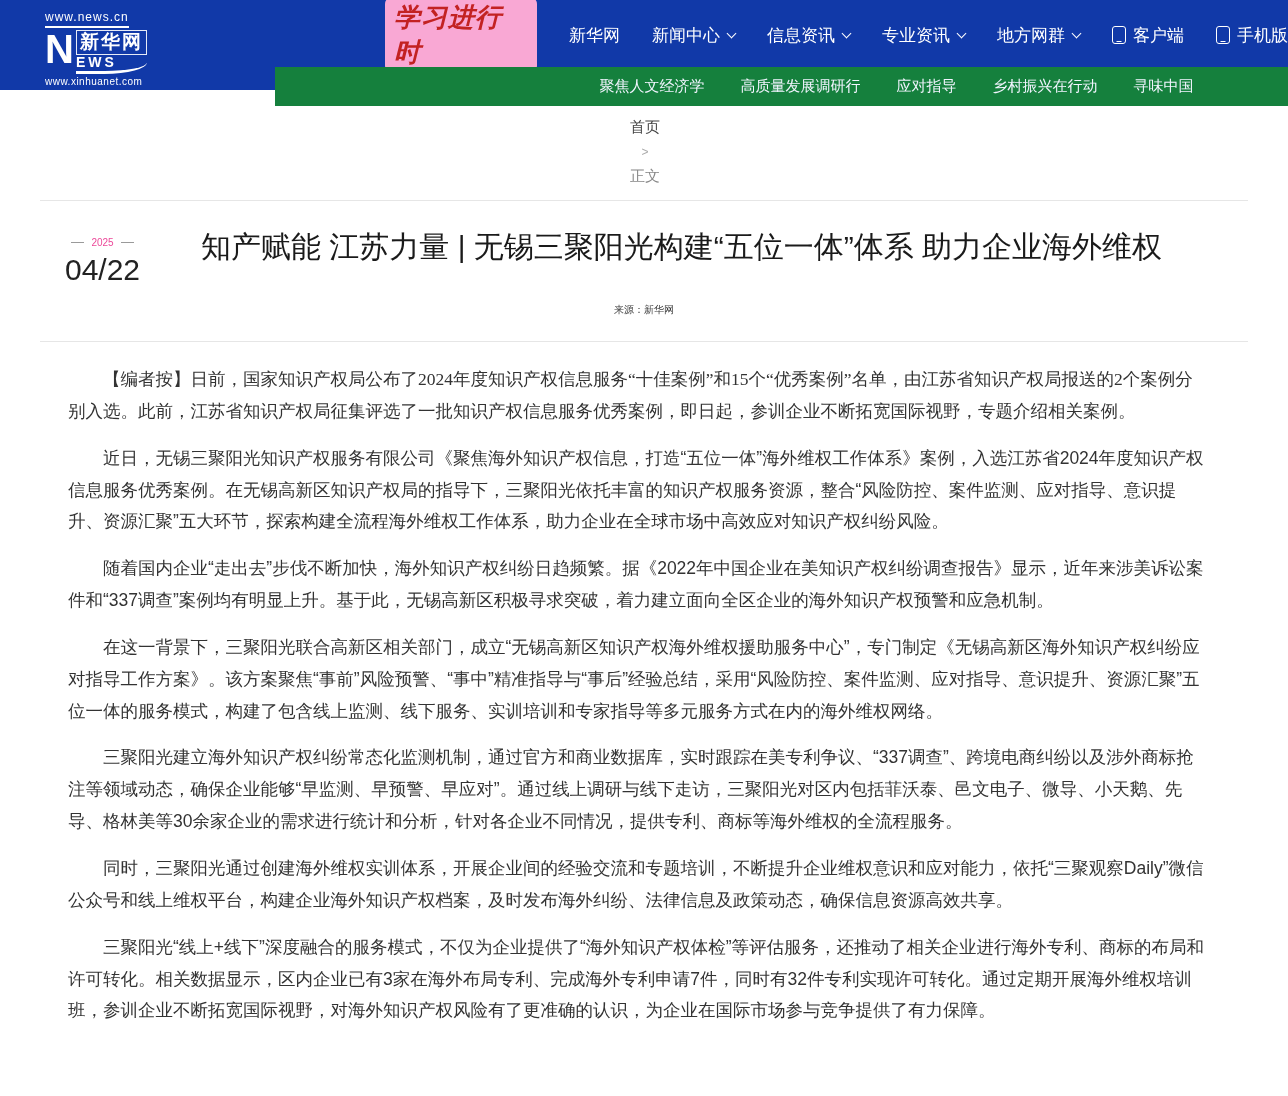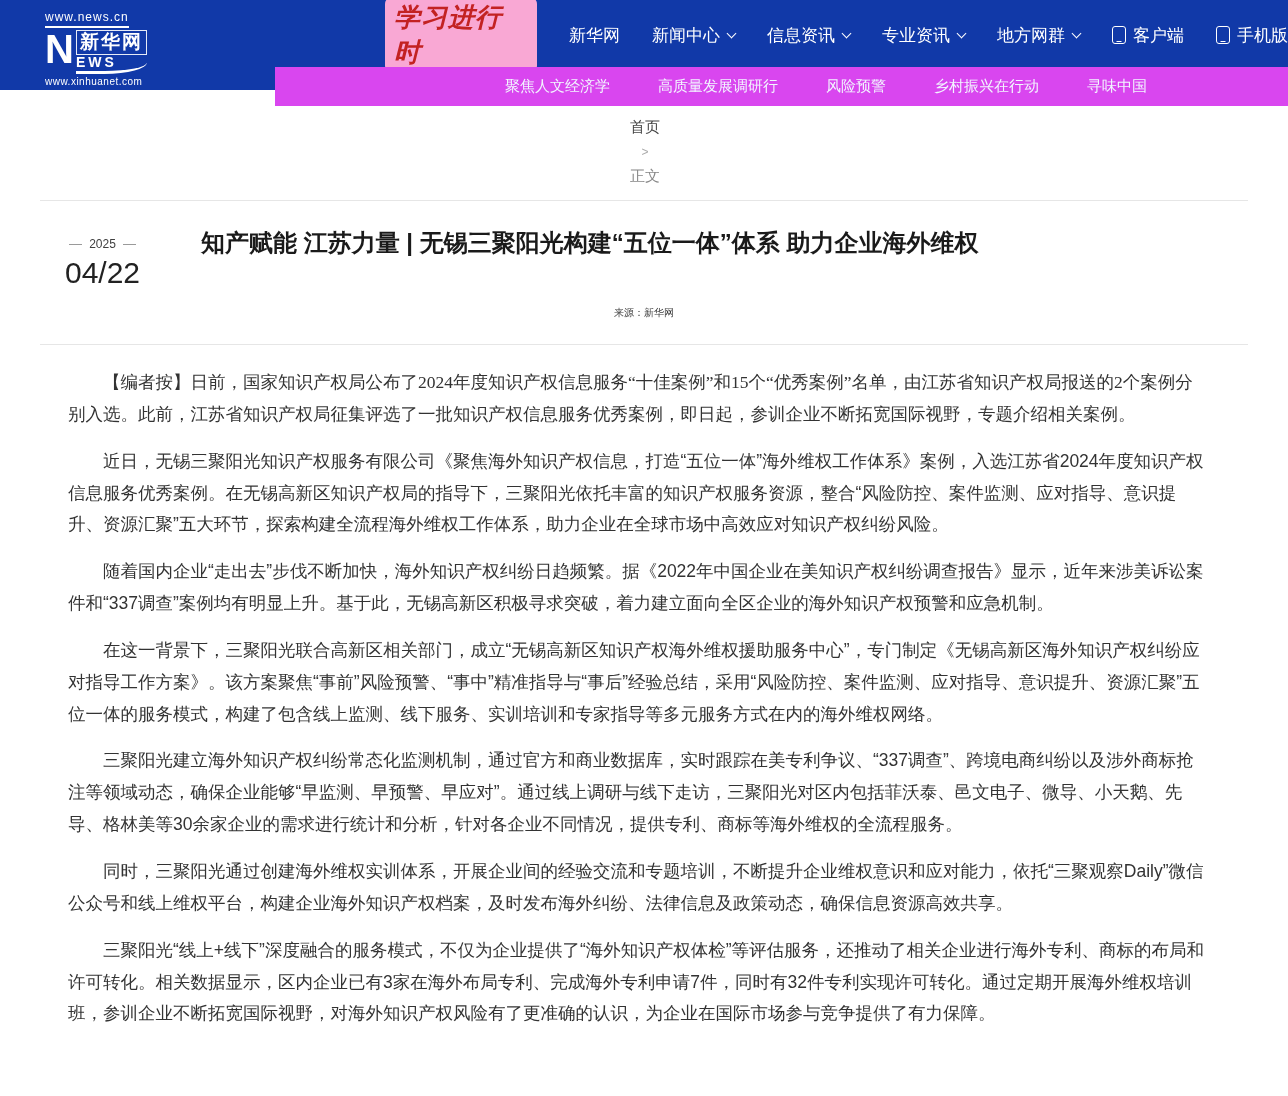--- a/index.html
+++ b/index.html
@@ -20,38 +20,38 @@
   .logo-channel { font-size:21px; letter-spacing:5px; margin-top:4px; }
   .logo-channel-url { font-size:10px; margin-top:3px; letter-spacing:.5px; }
 
   .nav-area { position:absolute; left:385px; top:18px; height:34px; display:flex; align-items:center; gap:32px; }
   .xjx-badge { background:#f9a8d4; color:#c32222; font-weight:bold; font-style:italic; font-size:26px; letter-spacing:1px; border-radius:7px; padding:3px 9px; font-family:"Liberation Serif",serif; cursor:pointer; }
   .nav-item { color:#fff; font-size:17px; text-decoration:none; display:flex; align-items:center; cursor:pointer; white-space:nowrap; }
   .caret { display:inline-block; width:7px; height:7px; border-right:1.5px solid #fff; border-bottom:1.5px solid #fff; transform:rotate(45deg); margin-left:8px; margin-top:-4px; }
   .device-icon { width:14px; height:18px; border:1.5px solid #fff; border-radius:3px; display:inline-block; position:relative; margin-right:7px; }
   .device-icon::after { content:""; position:absolute; bottom:1px; left:50%; transform:translateX(-50%); width:5px; height:1.5px; background:#fff; }
 
-  .subnav-band { position:absolute; left:275px; right:0; top:67px; height:39px; background:#d946ef; display:flex; align-items:center; padding-left:230px; gap:48px; }
+  .subnav-band { position:absolute; left:275px; right:0; top:67px; height:39px; background:#15803d; display:flex; align-items:center; padding-left:230px; gap:36px;justify-content:center; }
   .subnav-item { color:#f2f5ff; font-size:15px; text-decoration:none; cursor:pointer; white-space:nowrap; }
 
   
   .main { flex:1; }
   .content { margin:0 40px; }
   .breadcrumb { padding:28px 0 14px 2px; font-size:15px; color:#888; display:flex; align-items:center; gap:8px; border-bottom:1px solid #e6e6e6;flex-direction:column; }
   .bc-home { color:#444; cursor:pointer; }
   .bc-sep { color:#aaa; font-size:12px; }
   .bc-current { color:#888; }
 
   .article-header { display:flex; padding-top:26px; }
   .date-box { width:125px; flex:none; text-align:center; padding-top:10px; }
-  .date-year { font-size:12px; color:#404040; display:flex; align-items:center; justify-content:center; gap:7px; }
+  .date-year { font-size:10px; color:#ec4899; display:flex; align-items:center; justify-content:center; gap:7px; }
   .date-year::before,.date-year::after { content:""; width:13px; height:1px; background:#9a9a9a; }
   .date-day { font-size:30px; color:#222; margin-top:5px; }
   .title-col { flex:1; padding-left:36px; }
-  .article-title { font-size:24px; font-weight:bold; color:#1a1a1a; line-height:1.35; }
+  .article-title { font-size:30px; font-weight:normal; color:#1a1a1a; line-height:1.35; }
   .article-source { text-align:center; font-size:10px; color:#3c3c3c; margin-top:16px; }
   .title-divider { border-bottom:1px solid #e6e6e6; margin-top:24px; }
 
   .article-body { padding:22px 38px 0 28px; }
   .article-body p { text-indent:2em; font-size:17.5px; line-height:1.82; color:#333; margin-bottom:15px; }
   .article-body p.editor-note { font-family:"Liberation Serif","DejaVu Serif",serif; }
 </style>
 </head>
 <body>
 
@@ -101,21 +101,21 @@
           <a class="nav-item">
             <span class="device-icon"></span>
             <span>手机版</span>
           </a>
         </span>
     </nav>
 
     <div class="subnav-band">
         <a class="subnav-item">聚焦人文经济学</a>
         <a class="subnav-item">高质量发展调研行</a>
-        <a class="subnav-item">风险预警</a>
+        <a class="subnav-item">应对指导</a>
         <a class="subnav-item">乡村振兴在行动</a>
         <a class="subnav-item">寻味中国</a>
       </div>
   </header>
 
   <div class="main">
     <div class="content">
 
       <div class="breadcrumb">
         <span class="bc-home">首页</span>

